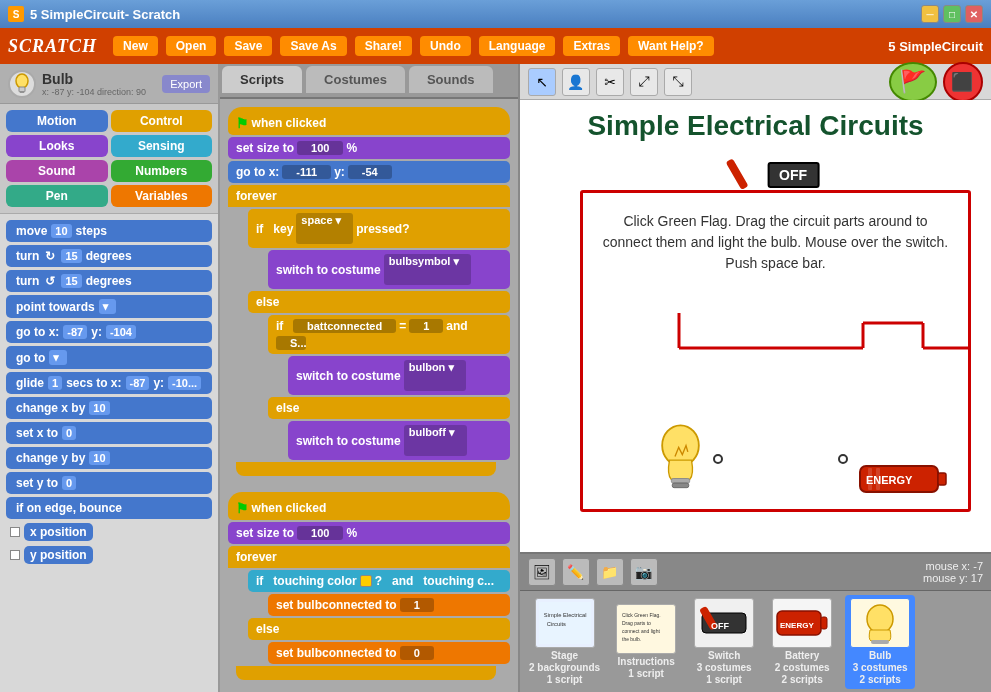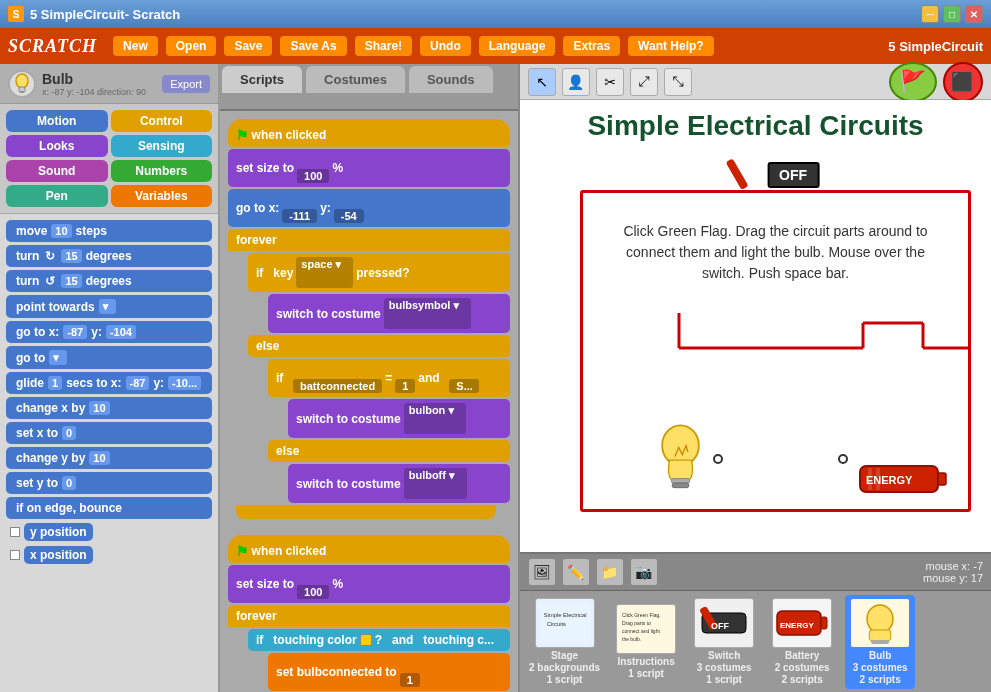--- a/index.html
+++ b/index.html
@@ -164,21 +164,21 @@
       display: flex;
       background: #999;
       border-bottom: 2px solid #777;
     }
     .tab {
       padding: 6px 18px;
       font-size: 13px;
       font-weight: bold;
       cursor: pointer;
       border-radius: 6px 6px 0 0;
-      margin: 2px 2px 16px;
+      margin: 2px 2px 4px;
     }
     .tab-active { background: #cccccc; color: #333; }
     .tab-inactive { background: #bbbbbb; color: #555; }
 
     #scripts-area {
       flex: 1;
       overflow-y: auto;
       padding: 8px;
       background: #aaaaaa;
       display: flex;
@@ -205,23 +205,22 @@
       padding-top: 8px;
     }
     .s-control { background: #e0a000; }
     .s-looks { background: #8844cc; }
     .s-motion { background: #4477cc; }
     .s-sensing { background: #33aacc; }
     .s-variables { background: #ee7700; }
     .s-val {
       background: rgba(0,0,0,0.25);
       border-radius: 3px;
-      padding: 1px 7px;
+      padding: 1px 14px;
       font-size: 11px;
-      margin-top: 16px;
     }
     .s-dropdown {
       background: rgba(0,0,0,0.2);
       border-radius: 3px;
       padding: 1px 12px 17px 5px;
       font-size: 11px;
       position: relative;
     }
     .s-indent { margin-left: 20px; }
 
@@ -303,21 +302,21 @@
     }
 
     #circuit-box {
       position: absolute;
       top: 90px;
       left: 60px;
       right: 20px;
       bottom: 40px;
       border: 3px solid #cc0000;
       border-radius: 3px;
-      padding: 20px;
+      padding: 10px;
       background: white;
     }
 
     #circuit-text {
       font-size: 14px;
       line-height: 1.5;
       color: #333;
       text-align: center;
       padding: 8px;
     }
@@ -457,25 +456,25 @@
       <div class="block block-motion">go to x: <span class="block-val">-87</span> y: <span class="block-val">-104</span></div>
       <div class="block block-motion">go to <span class="block-dropdown">▾</span></div>
       <div class="block block-motion">glide <span class="block-val">1</span> secs to x: <span class="block-val">-87</span> y: <span class="block-val" style="max-width:40px;overflow:hidden;">-10...</span></div>
       <div class="block block-motion">change x by <span class="block-val">10</span></div>
       <div class="block block-motion">set x to <span class="block-val">0</span></div>
       <div class="block block-motion">change y by <span class="block-val">10</span></div>
       <div class="block block-motion">set y to <span class="block-val">0</span></div>
       <div class="block block-motion">if on edge, bounce</div>
       <div class="checkbox-row">
         <div class="small-checkbox"></div>
-        <span class="block block-motion" style="padding:2px 6px;">y position</span>
+        <span class="block block-motion" style="padding:2px 6px;">x position</span>
       </div>
       <div class="checkbox-row">
         <div class="small-checkbox"></div>
-        <span class="block block-motion" style="padding:2px 6px;">x position</span>
+        <span class="block block-motion" style="padding:2px 6px;">y position</span>
       </div>
     </div>
   </div>
 
   <div id="middle-panel">
     <div id="tab-bar">
       <div class="tab tab-active">Scripts</div>
       <div class="tab tab-inactive">Costumes</div>
       <div class="tab tab-inactive">Sounds</div>
     </div>

